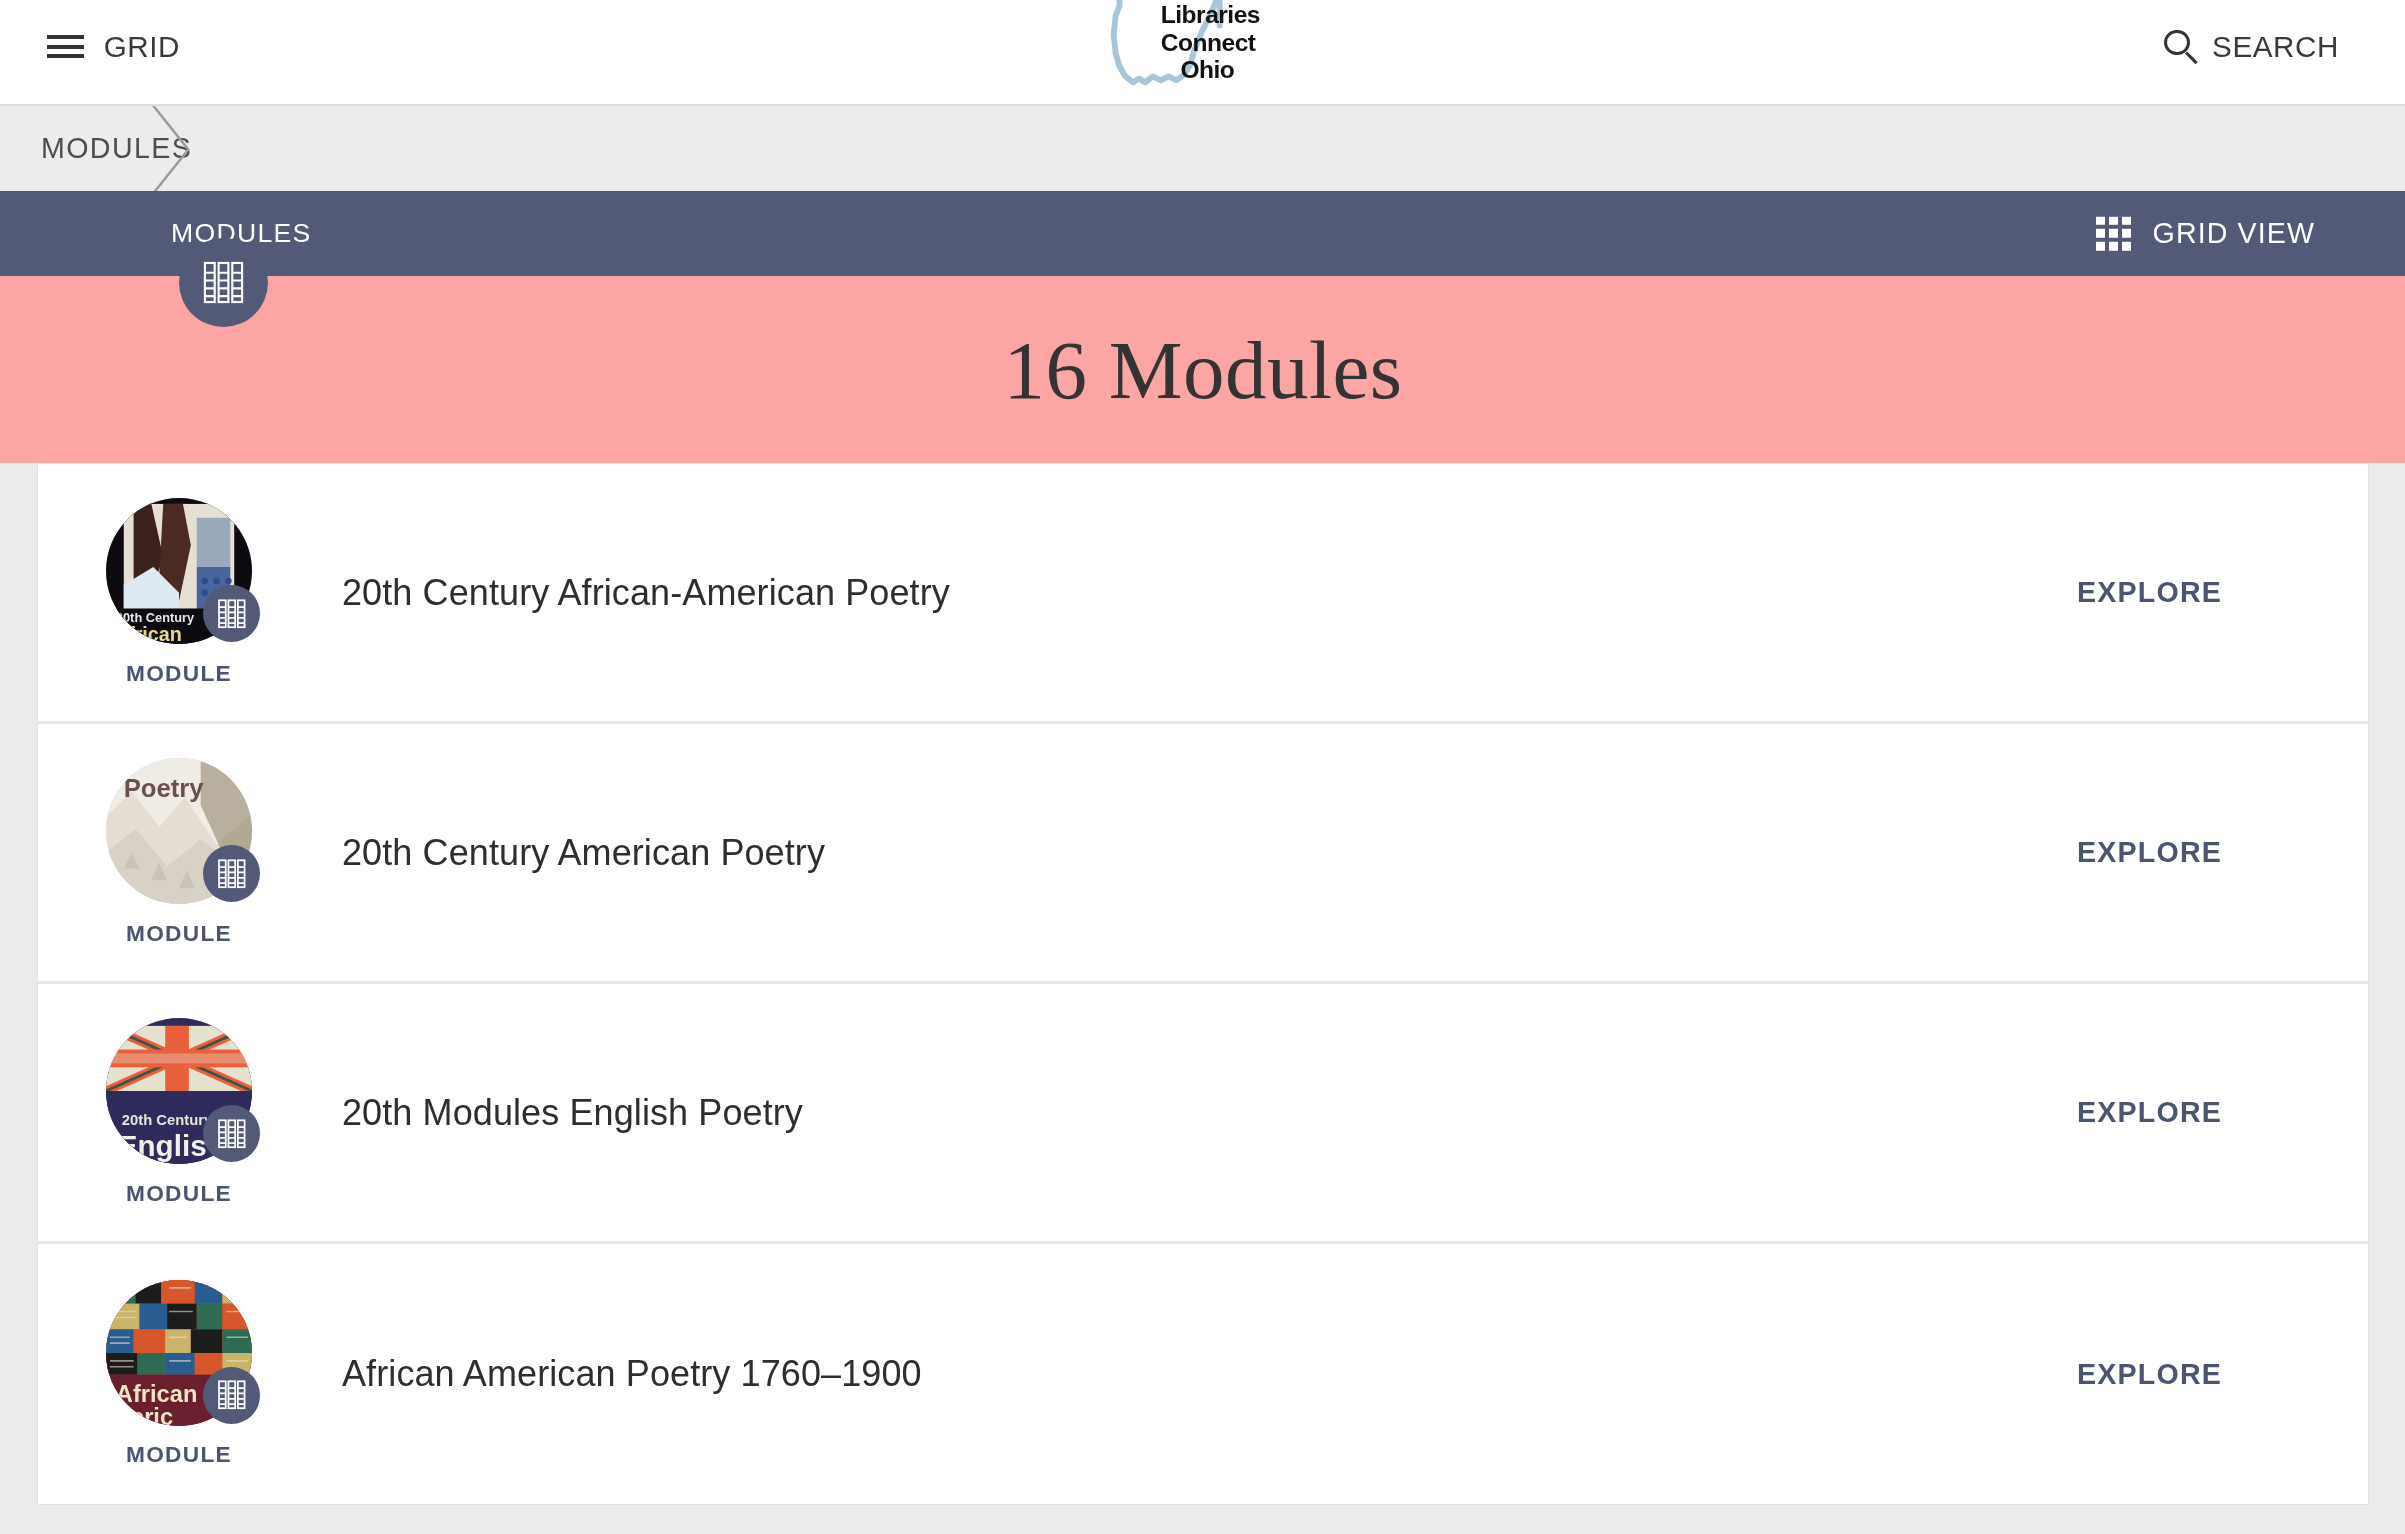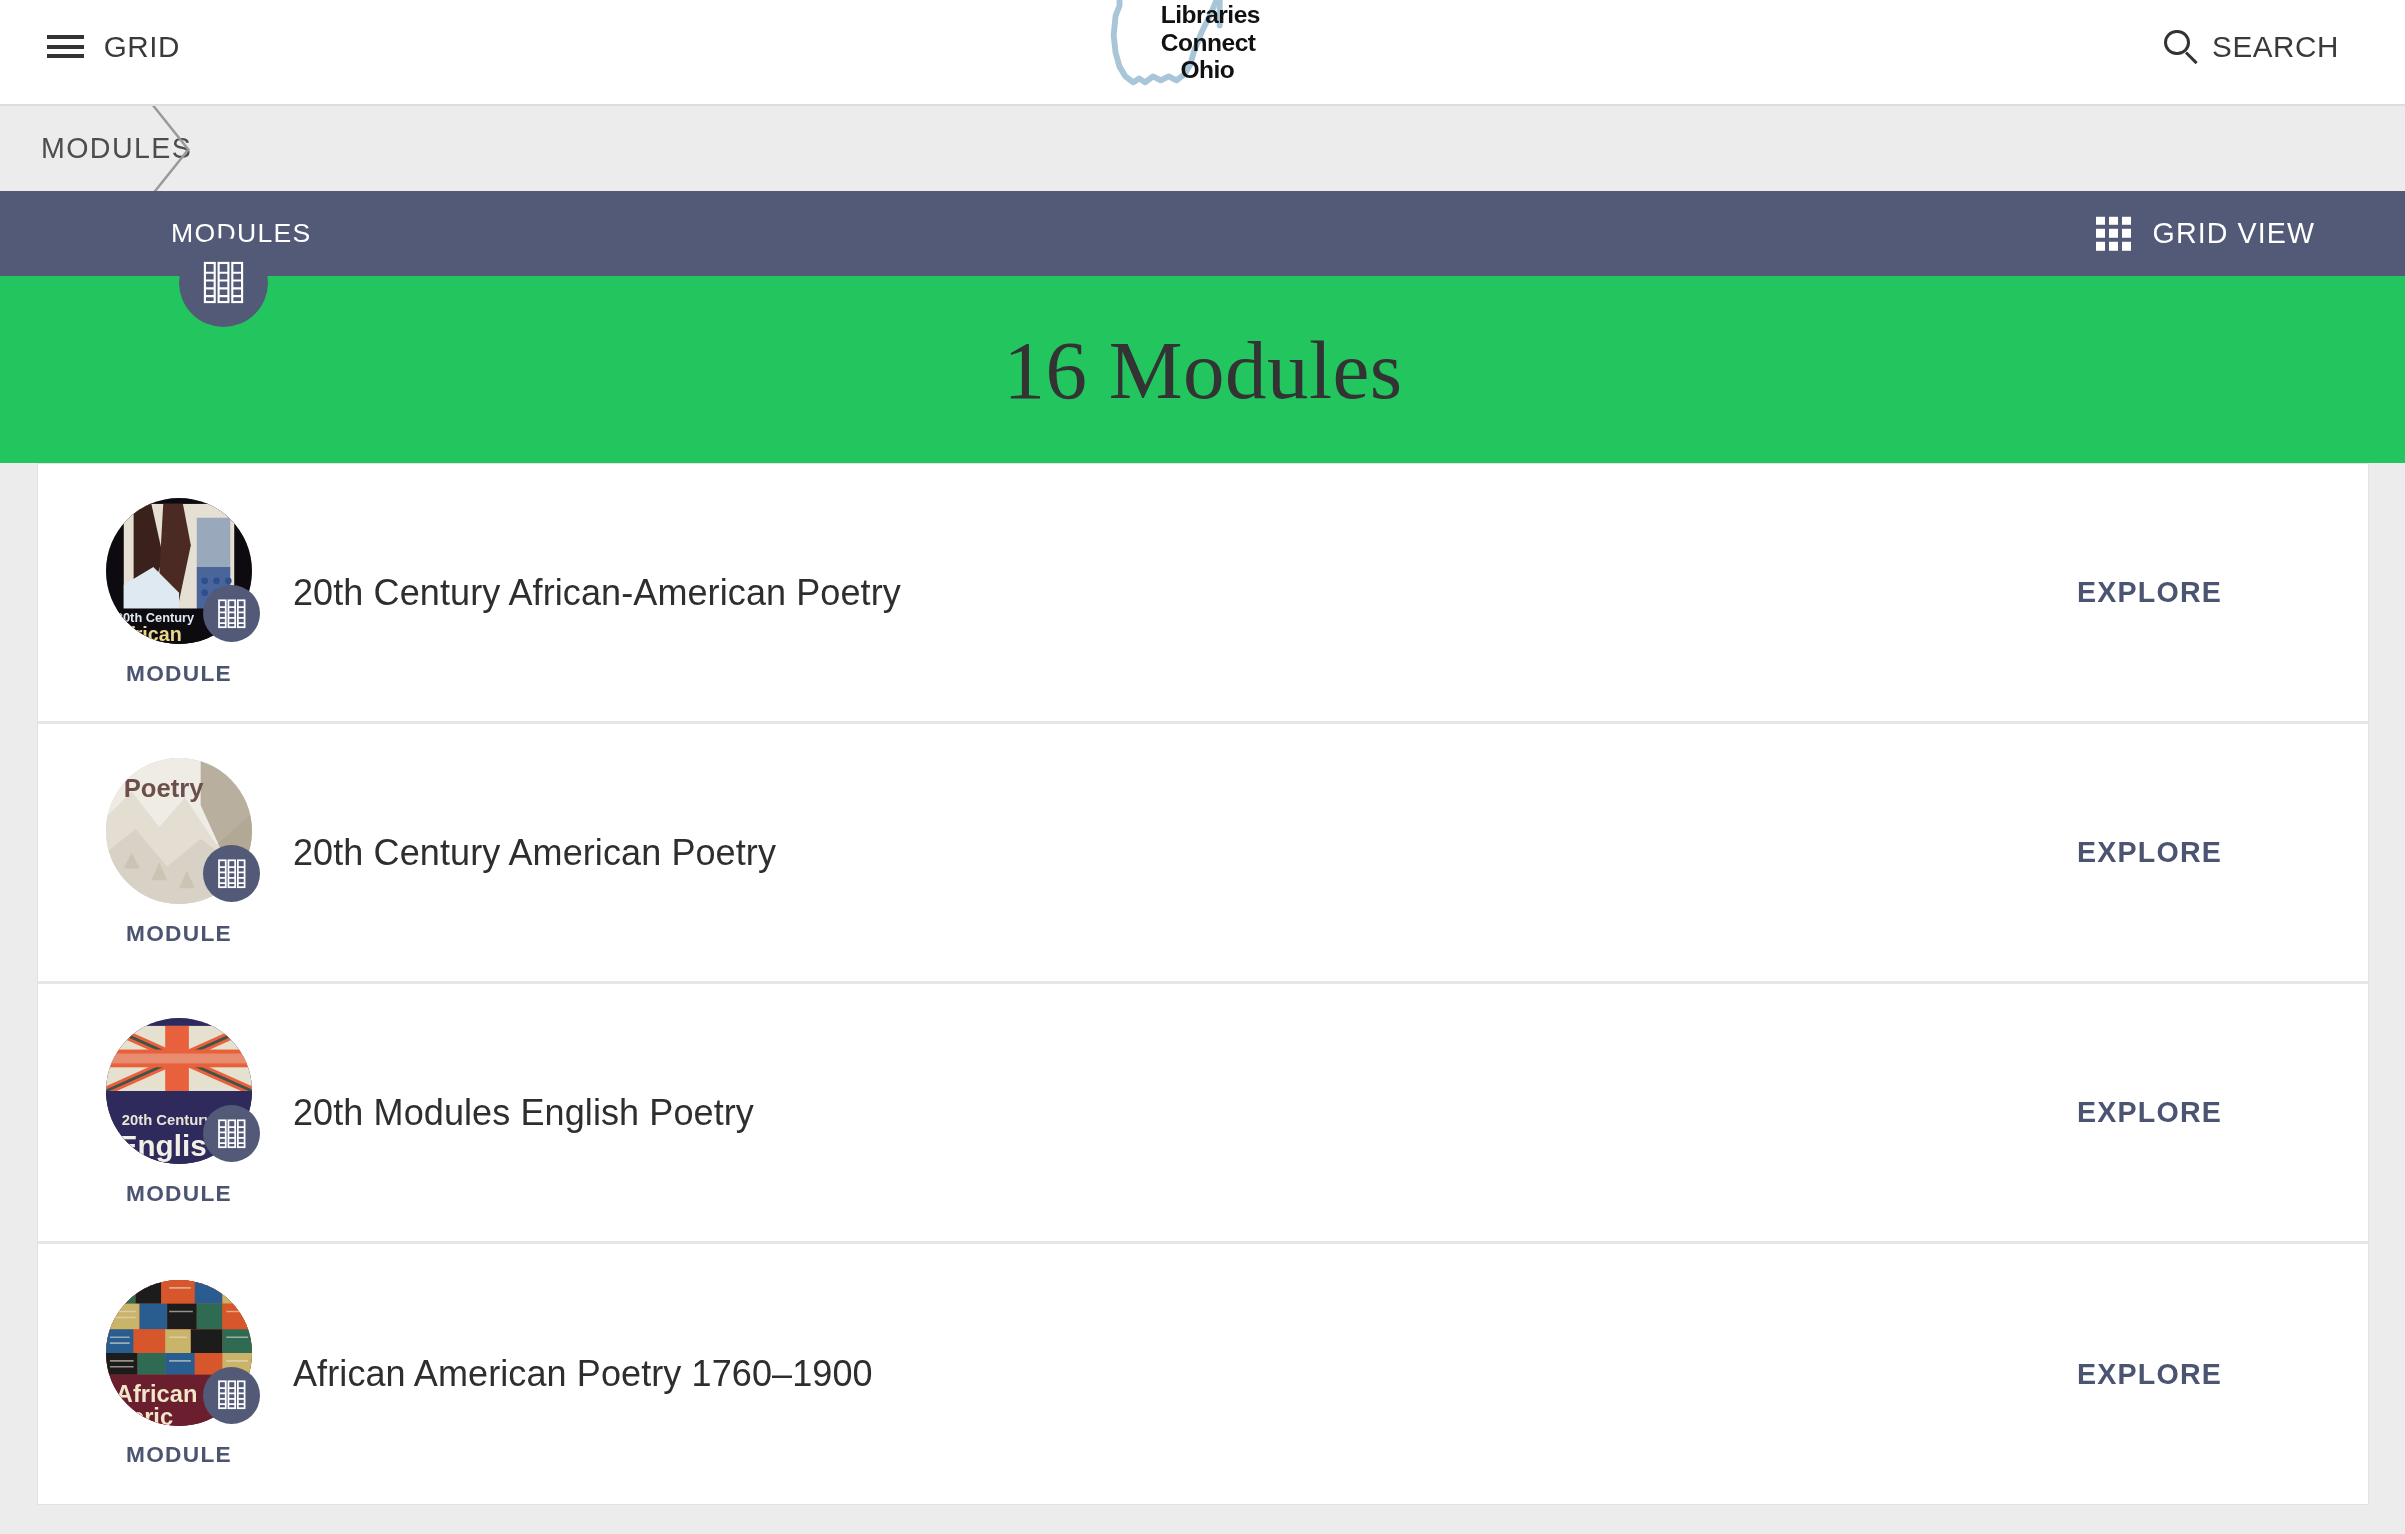--- a/index.html
+++ b/index.html
@@ -179,21 +179,21 @@
 
   
   .books-icon { display: block; }
 
   
   .page-head {
     height: 187px;
     display: flex;
     align-items: center;
     justify-content: center;
-    background: #22c55e;
+    background: #fca5a5;
   }
   .page-title {
     font-family: "Liberation Serif", serif;
     font-size: 83px;
     font-weight: 400;
     color: #333333;
     letter-spacing: 0.5px;
   }
 
   
@@ -250,21 +250,21 @@
   }
   .thumb-kind {
     margin-top: 15.8px;
     font-size: 22.7px;
     font-weight: bold;
     color: #4b5470;
     letter-spacing: 1.3px;
   }
 
   .row-title {
-    margin-left: 40px;
+    margin-left: 89px;
     font-size: 36px;
     color: #2e2e2e;
     font-weight: 400;
     letter-spacing: 0.1px;
     flex: 1 1 auto;
   }
 
   .row-action {
     margin-right: 146px;
     font-size: 28.6px;

